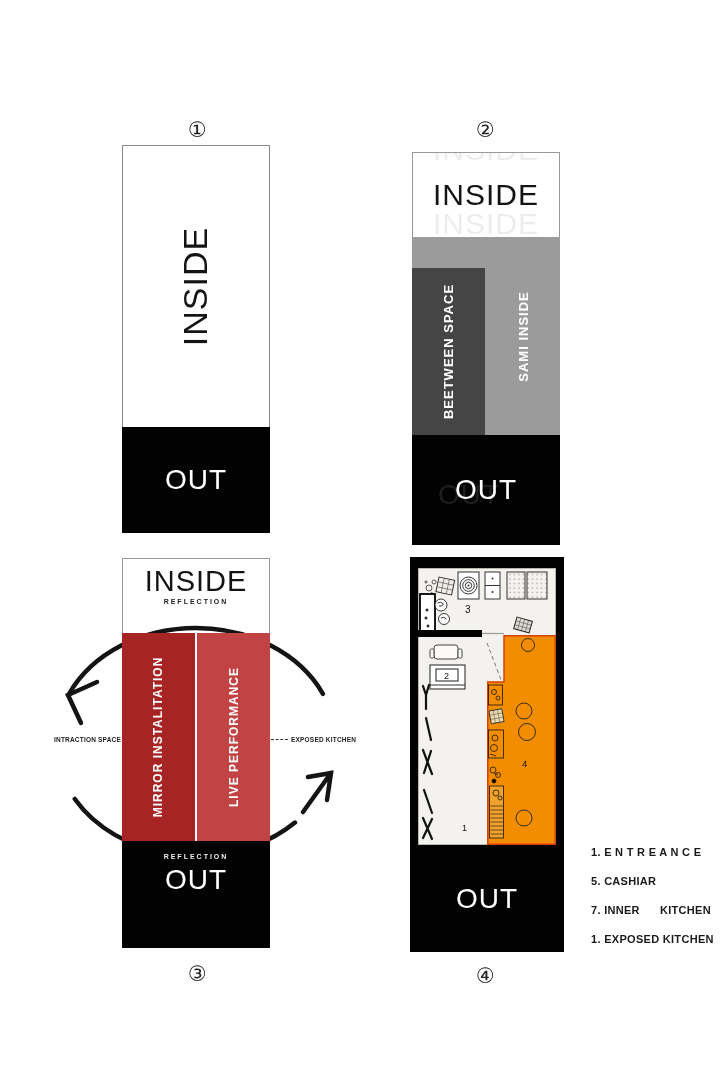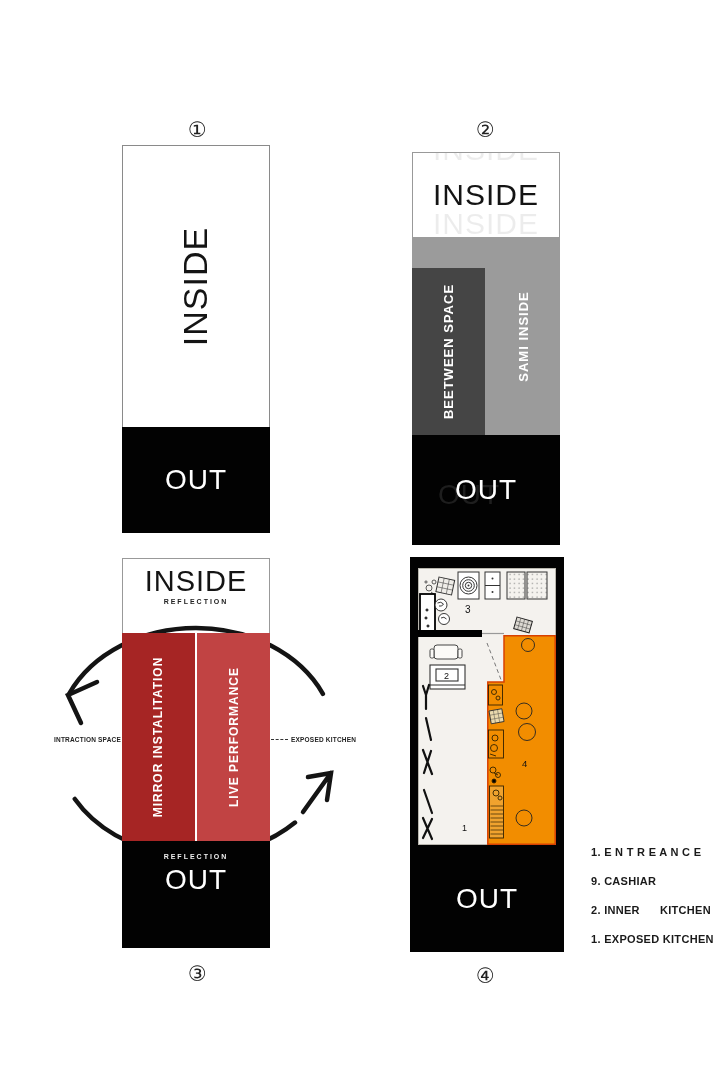--- a/index.html
+++ b/index.html
@@ -257,18 +257,18 @@
       <text x="44" y="263" font-size="9" fill="#111">1</text>
     </svg>
 
     <div class="p4-out">
       <span class="out-big">OUT</span>
     </div>
   </div>
 
   <div class="legend">
     <div class="legend-item">1. E N T R E A N C E</div>
-    <div class="legend-item">9. CASHIAR</div>
-    <div class="legend-item">2. INNER      KITCHEN</div>
+    <div class="legend-item">5. CASHIAR</div>
+    <div class="legend-item">7. INNER      KITCHEN</div>
     <div class="legend-item">1. EXPOSED KITCHEN</div>
   </div>
 
 </div>
 
 </body></html>

